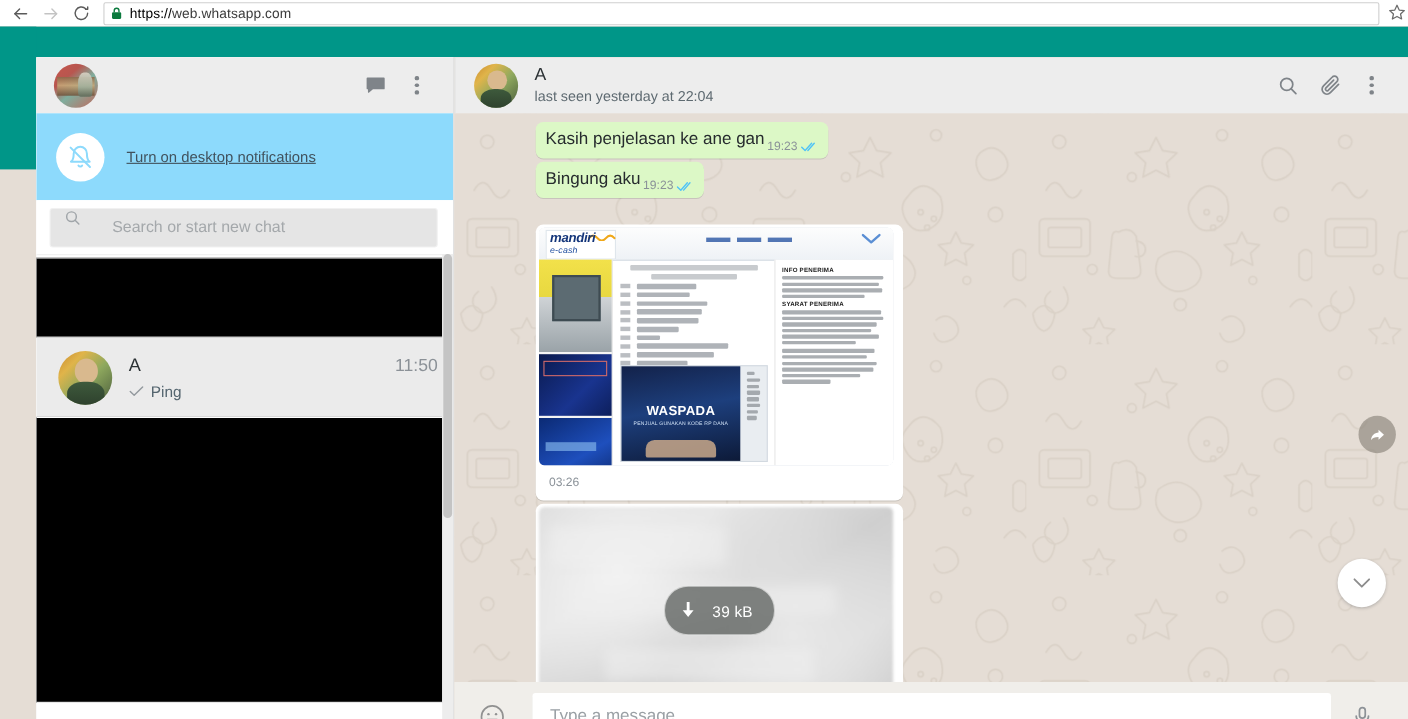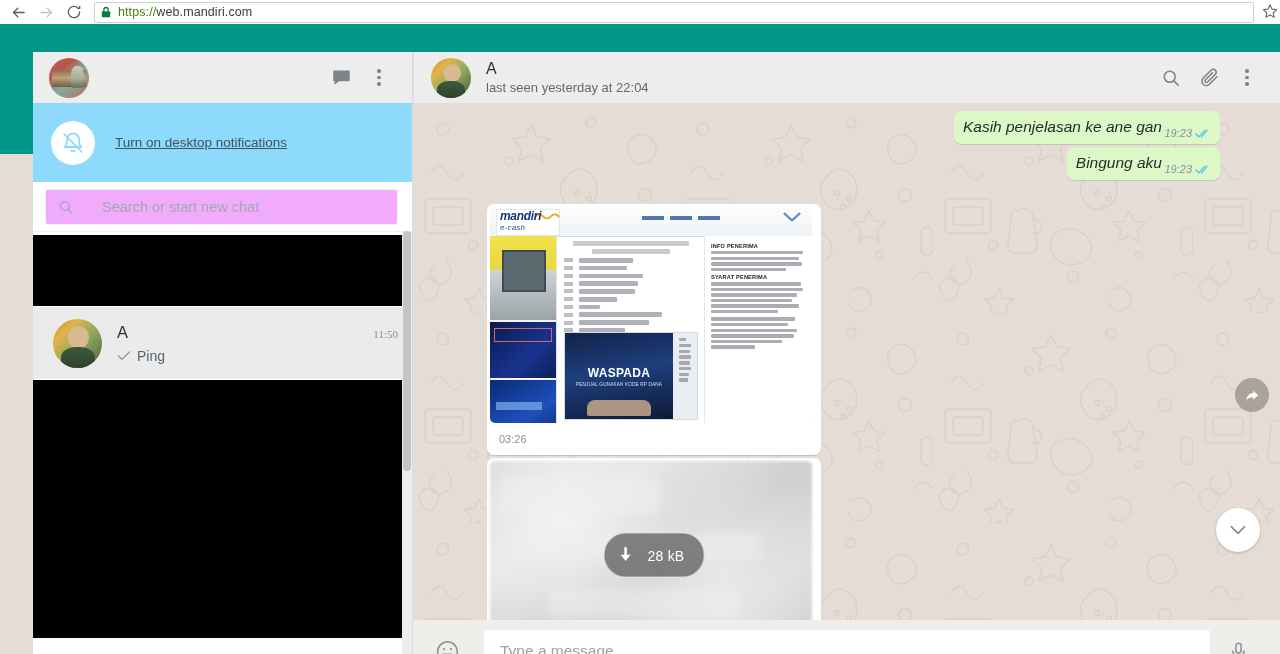--- a/index.html
+++ b/index.html
@@ -36,21 +36,21 @@
     display: flex; align-items: center;
     padding: 0 6px;
   }
   .lock-icon { margin-right: 7px; display: flex; }
   .url-text {
     font-size: 12.5px;
     color: #3b3b3b;
     letter-spacing: .1px;
     white-space: nowrap;
   }
-  .url-text .scheme { color: #4d7c0f; }
+  .url-text .scheme { color: #000000; }
   .star-btn {
     position: absolute; right: 2px; top: 3px;
     color: #6b6b6b;
   }
 
   
   .page {
     position: absolute; top: 24px; left: 0;
     width: 1280px; height: 630px;
     background: #e5ddd5;
@@ -147,24 +147,24 @@
 
   .search-wrap {
     height: 49px;
     background: #ffffff;
     display: flex; align-items: center;
     padding: 0 14px 0 12px;
     border-bottom: 1px solid #f0f0f0;
   }
   .search-box {
     flex: 1; height: 34px;
-    background: #f0abfc;
+    background: #e5e5e5;
     border: 1px solid #f1f1f1;
     border-radius: 3px;
-    display: flex; align-items: center;
+    display: flex; 
     padding: 0 12px;
   }
   .search-box .mag { color: #a0a5a9; display: flex; margin-right: 26px; }
   .search-input {
     border: none; outline: none; background: transparent;
     font-family: "Liberation Sans", sans-serif;
     font-size: 14.5px; color: #4a4a4a;
     flex: 1;
   }
   .search-input::placeholder { color: #a4a8ab; }
@@ -182,21 +182,21 @@
   .chat-row {
     height: 72px;
     background: #ebebeb;
     display: flex; align-items: center;
     padding: 0 14px 0 20px;
   }
   .chat-row .avatar { width: 49px; height: 49px; }
   .chat-body { flex: 1; margin-left: 15px; display: flex; flex-direction: column; gap: 6px; }
   .chat-top { display: flex; align-items: baseline; }
   .chat-name { font-size: 16.5px; color: #2b3134; flex: 1; }
-  .chat-time { font-size: 11px; color: #8b9197; font-family: Liberation Serif, serif; }
+  .chat-time { font-size: 16px; color: #8b9197; }
   .chat-msg { font-size: 14px; color: #54656f; display: flex; align-items: center; gap: 5px; }
   .tick-single { color: #93999e; display: flex; }
 
   .sidebar-scroll {
     position: absolute; right: 0; top: 179px;
     width: 10px; height: 451px;
     background: #ededed;
   }
   .sidebar-scroll .thumb {
     position: absolute; left: 1px; top: 0;
@@ -238,21 +238,21 @@
     position: absolute; inset: 0;
     opacity: .40;
     pointer-events: none;
   }
   .msg-scroll {
     position: absolute; inset: 0;
     padding: 8px 0 0 0;
   }
 
   .row { display: flex; padding: 0 60px 0 74px; margin-bottom: 3px; }
-  .row.out { justify-content: flex-end; font-style: italic; }
+  .row.out { justify-content: flex-start; }
   .row.in { justify-content: flex-start; }
 
   .bubble {
     position: relative;
     border-radius: 7px;
     box-shadow: 0 1px .5px rgba(11,20,26,.13);
     max-width: 70%;
   }
   .bubble.out { background: #dcf8c6; }
   .bubble.in  { background: #ffffff; }
@@ -440,21 +440,21 @@
       </svg>
     </div>
   </div>
   <div class="omnibox">
     <span class="lock-icon">
       <svg width="10" height="12" viewBox="0 0 12 14">
         <rect x="1" y="6" width="10" height="7.2" rx="1.2" fill="#0b7a3e"></rect>
         <path d="M3.4 6V4.2a2.6 2.6 0 0 1 5.2 0V6" fill="none" stroke="#0b7a3e" stroke-width="1.5"></path>
       </svg>
     </span>
-    <span class="url-text"><span class="scheme">https://</span><span>web.mandiri.com</span></span>
+    <span class="url-text"><span class="scheme">https://</span><span>web.whatsapp.com</span></span>
   </div>
   <div class="star-btn">
     <svg width="16" height="16" viewBox="0 0 24 24" fill="none" stroke="currentColor" stroke-width="1.7" stroke-linejoin="round">
       <polygon points="12 2.6 15 9.2 22 9.9 16.8 14.6 18.3 21.4 12 17.9 5.7 21.4 7.2 14.6 2 9.9 9 9.2"></polygon>
     </svg>
   </div>
 </div>
 
 <div class="page">
   <div class="teal-band-left"></div>
@@ -766,21 +766,21 @@
             <div class="bubble in blur-media">
               <div class="blur-img">
                 <span class="smear" style="left:10px;top:18px;width:160px;height:34px;"></span>
                 <span class="smear" style="left:30px;top:72px;width:240px;height:26px;"></span>
                 <span class="smear" style="left:60px;top:128px;width:190px;height:30px;"></span>
               </div>
               <div class="dl-pill">
                 <svg width="22" height="22" viewBox="0 0 24 24" fill="currentColor">
                   <path d="M10.6 3h2.8v8.2h4L12 18 6.6 11.2h4z"></path>
                 </svg>
-                <span class="dl-size">28 kB</span>
+                <span class="dl-size">39 kB</span>
               </div>
             </div>
           </div>
 
         </div>
 
         <div class="scroll-down-btn">
           <svg width="20" height="14" viewBox="0 0 24 16" fill="none" stroke="currentColor" stroke-width="2" stroke-linecap="round" stroke-linejoin="round">
             <polyline points="4 4 12 12 20 4"></polyline>
           </svg>

